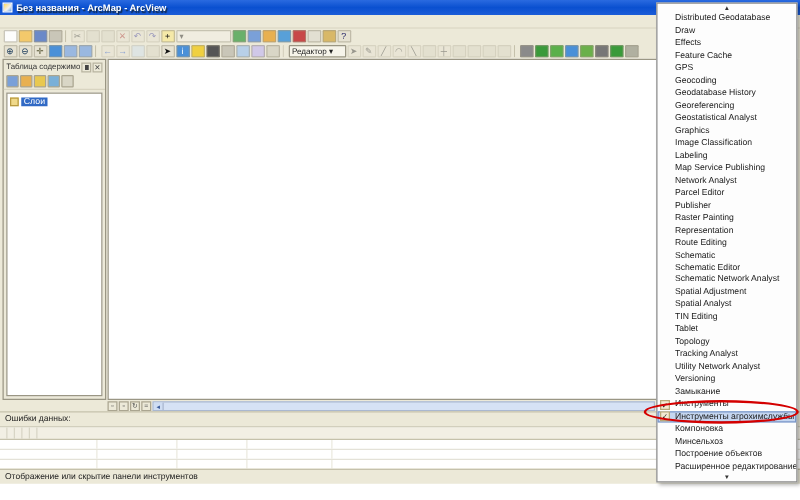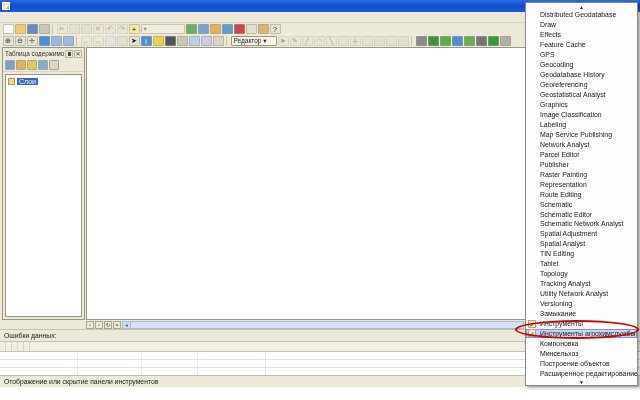--- a/index.html
+++ b/index.html
@@ -103,20 +103,21 @@
   .red-ellipse { position:absolute; left:515px; top:320px; width:124px; height:19px;
     border:2px solid #d40000; border-radius:50%; z-index:20; pointer-events:none; }
 </style>
 </head>
 <body>
 
 <div id="app">
 
   <div class="titlebar">
     <span class="app-icon"></span>
+    <span class="titlebar-text">Без названия - ArcMap - ArcView</span>
   </div>
 
   <div class="menubar">
 
       <span class="menubar-item"></span>
 
       <span class="menubar-item"></span>
 
       <span class="menubar-item"></span>
 

